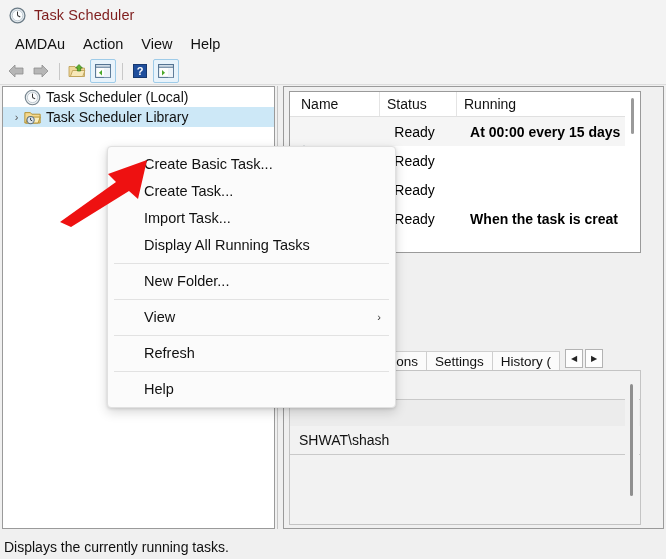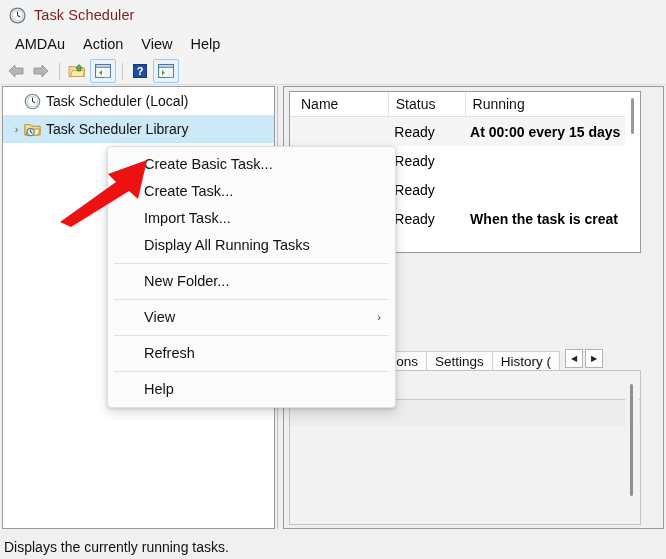--- a/index.html
+++ b/index.html
@@ -68,21 +68,21 @@
     position: absolute; left: 0; top: 85px; width: 666px; height: 450px;
   }
   .tree-panel {
     position: absolute; left: 2px; top: 1px; width: 273px; height: 443px;
     background: #ffffff;
     border: 1px solid #9a9a9a;
     box-sizing: border-box;
     overflow: hidden;
   }
   .tree-row {
-    height: 28px; display: flex; align-items: center;
+    height: 20px; display: flex; align-items: center;
     padding-left: 6px; white-space: nowrap;
     font-size: 14px;
   }
   .tree-row.selected { background: #cde8f7; }
   .tree-expander {
     width: 15px; flex: 0 0 auto; color: #555; font-size: 11px;
     display: flex; align-items: center; justify-content: center;
   }
   .tree-ico { width: 17px; height: 17px; margin-right: 5px; flex: 0 0 auto; }
   .tree-label { color: #111; }
@@ -114,21 +114,21 @@
   }
   .lv-header {
     display: flex; height: 24px; background: #ffffff;
     border-bottom: 1px solid #e0e0e0;
   }
   .lv-col {
     font-size: 14px; color: #111; padding-left: 7px; line-height: 24px;
     border-right: 1px solid #e4e4e4; box-sizing: border-box;
     white-space: nowrap; overflow: hidden;
   }
-  .lv-col.c-name { width: 99px; padding-left: 11px; }
+  .lv-col.c-name { width: 90px; padding-left: 11px; }
   .lv-col.c-status { width: 77px; }
   .lv-col.c-trig { width: 175px; border-right: none; }
   .lv-row {
     display: flex; height: 29px; align-items: center;
     font-size: 14px; white-space: nowrap;
   }
   .lv-row.alt { background: #f5f5f5; }
   .lv-cell { padding-left: 7px; box-sizing: border-box; overflow: hidden; }
   .lv-cell.c-name { width: 99px; display: flex; align-items: center; gap: 4px; margin-top: 40px; }
   .lv-cell.c-status { width: 77px; }
@@ -394,20 +394,21 @@
         <div class="tab">History (</div>
         <div class="tab-spin">
           <div>◀</div>
           <div>▶</div>
         </div>
       </div>
 
       <div class="detail">
         <div class="det-row plain">)AutoUpdate</div>
         <div class="det-row sub"></div>
+        <div class="det-row plain">SHWAT\shash</div>
         <div class="det-blank"></div>
         <div class="det-scroll">
           <div class="det-thumb"></div>
         </div>
       </div>
 
       <div class="secgroup">
         <div class="secgroup-title">Security options</div>
 
       </div>

